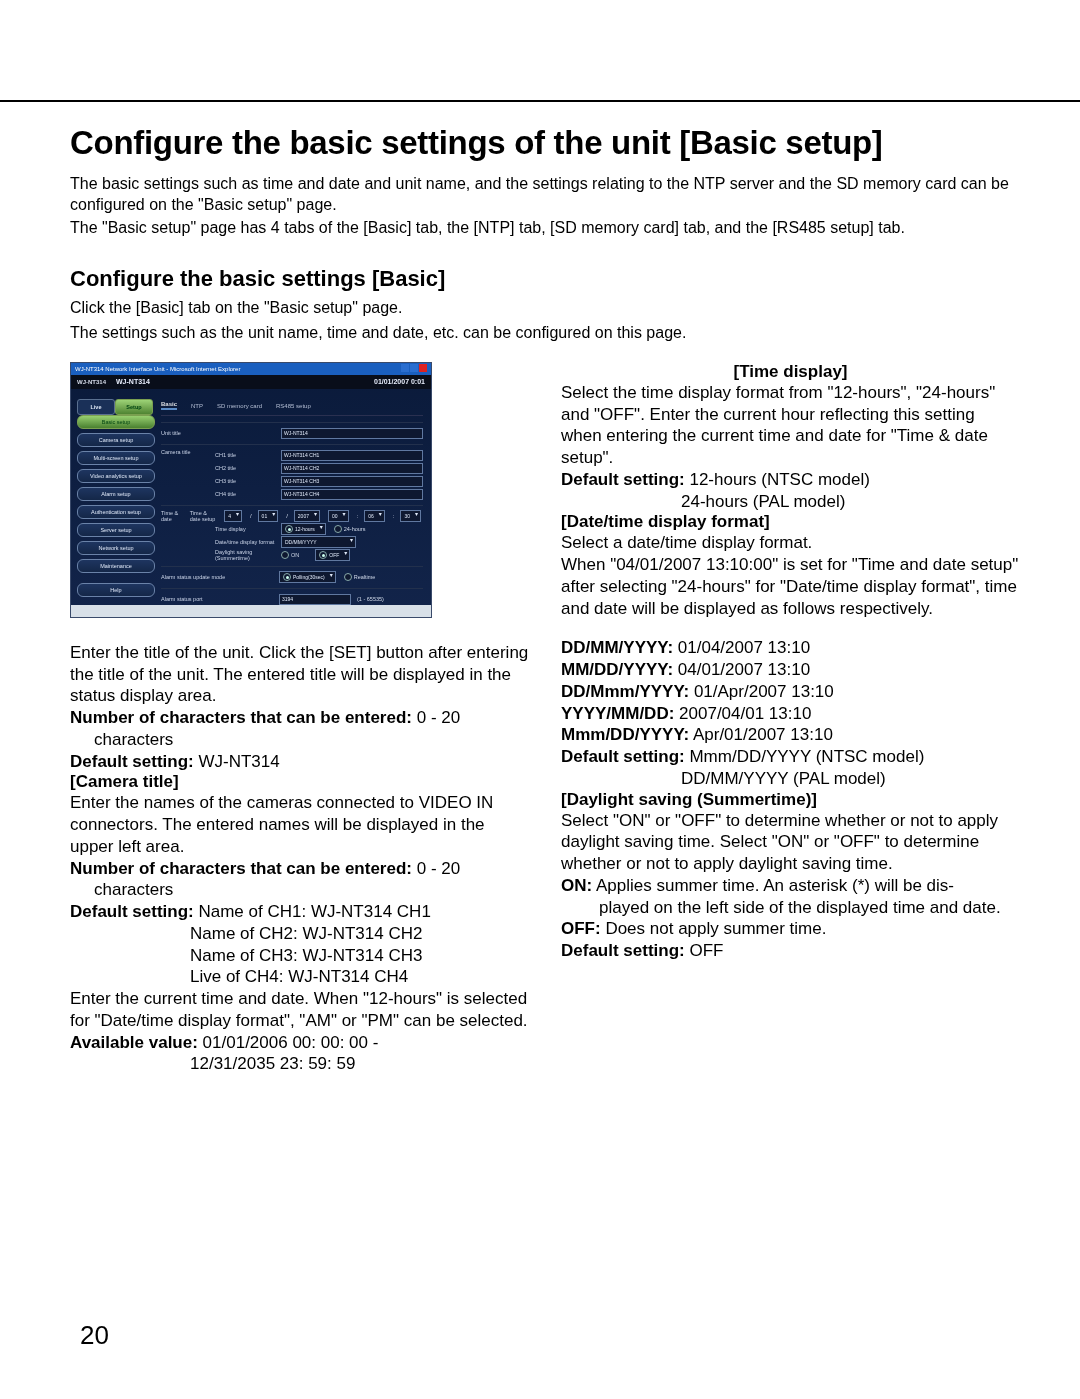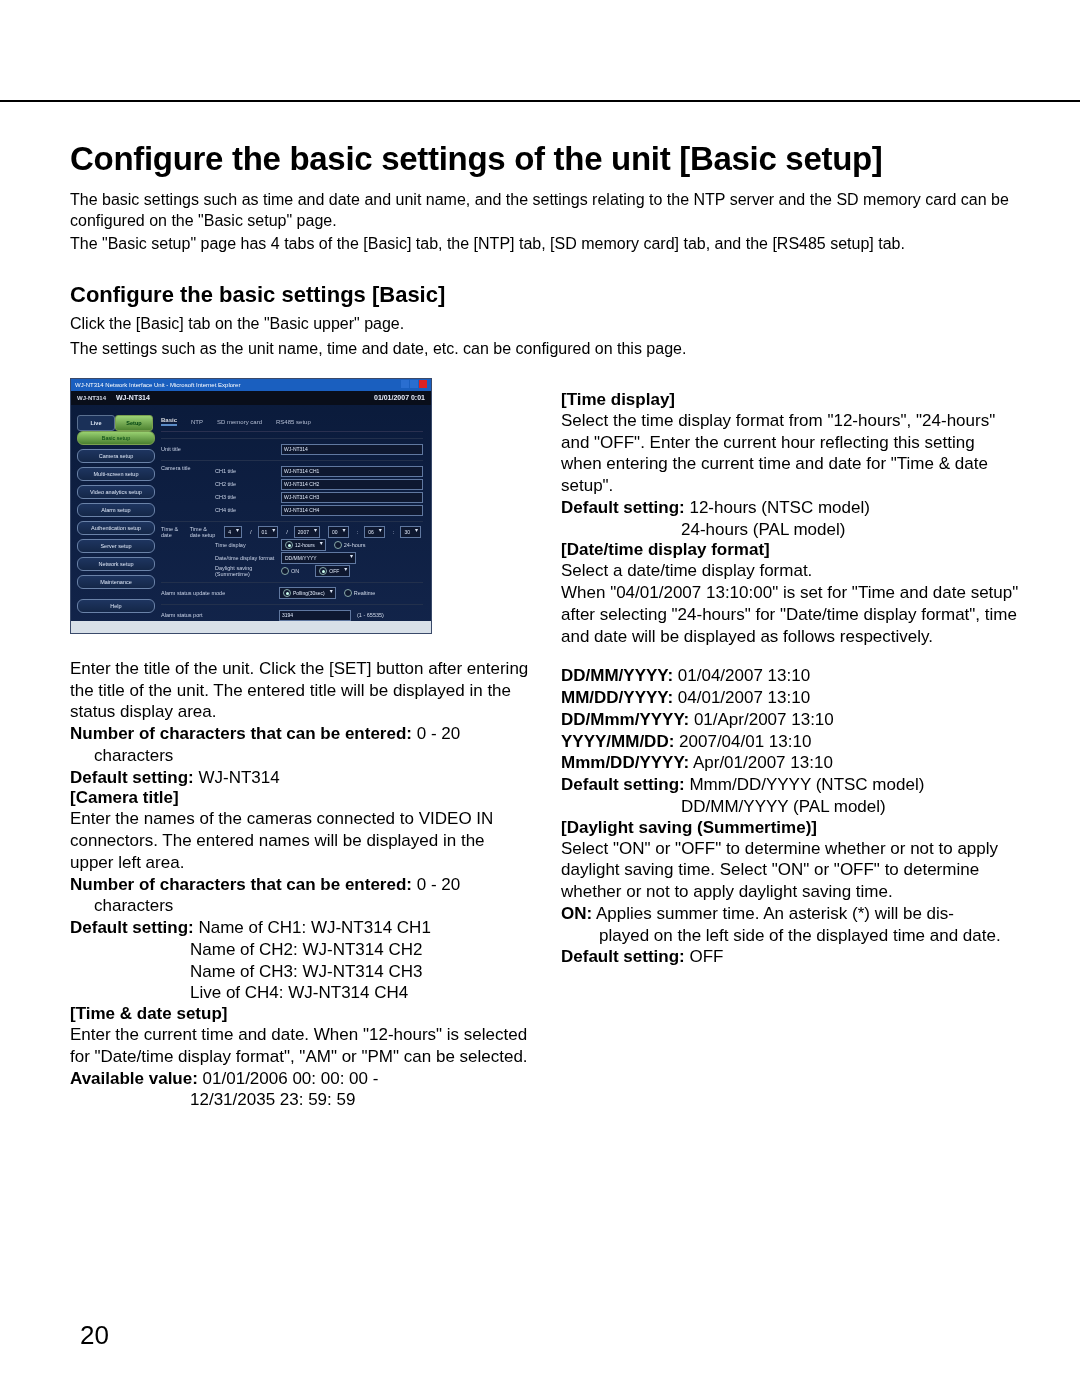--- a/index.html
+++ b/index.html
@@ -15,21 +15,21 @@
   .hr-top {
     position: absolute;
     left: 0; right: 0;
     top: 100px;
     border-top: 2px solid #000;
   }
   .page {
     position: absolute;
     left: 70px;
     right: 60px;
-    top: 140px;
+    top: 124px;
   }
   h1 {
     font-size: 33px;
     font-weight: bold;
     margin: 0 0 12px 0;
     letter-spacing: -0.3px;
   }
   h2 {
     font-size: 22px;
     font-weight: bold;
@@ -134,21 +134,21 @@
     margin:6px auto 0; width:40px; height:12px; background:linear-gradient(#dce4f0,#9ab0c8);
     border:1px solid #667a94; border-radius:3px; color:#123; font-size:6px;
     display:flex; align-items:center; justify-content:center; font-weight:bold;
   }
   .shot-status { position:absolute; left:0; right:0; bottom:0; height:12px; background:#d8e0e8; }
 
   .sect-title {
     font-weight: bold;
     font-size: 17px;
   }
-  .sect-title.first { margin-top: 12px; }
+  .sect-title.first { margin-top: 0; text-align: center; }
   .text { font-size: 17px; line-height:1.28; }
   .indent-chars { padding-left: 24px; }
   .indent-deep { padding-left: 120px; }
   .indent-on { padding-left: 38px; }
   .b { font-weight: bold; }
   .page-num {
     position: absolute;
     left: 80px;
     bottom: 48px;
     font-size: 26px;
@@ -160,21 +160,21 @@
 <div class="hr-top"></div>
 
 <div class="page">
   <h1>Configure the basic settings of the unit [Basic setup]</h1>
   <div class="intro">
     <p>The basic settings such as time and date and unit name, and the settings relating to the NTP server and the SD memory card can be configured on the "Basic setup" page.</p>
     <p>The "Basic setup" page has 4 tabs of the [Basic] tab, the [NTP] tab, [SD memory card] tab, and the [RS485 setup] tab.</p>
   </div>
 
   <h2>Configure the basic settings [Basic]</h2>
-  <p>Click the [Basic] tab on the "Basic upper" page.</p>
+  <p>Click the [Basic] tab on the "Basic setup" page.</p>
   <p>The settings such as the unit name, time and date, etc. can be configured on this page.</p>
 
   <div class="columns">
 
     <div class="col">
 
       <div class="screenshot">
         <div class="shot-titlebar">
           <span>WJ-NT314 Network Interface Unit - Microsoft Internet Explorer</span>
           <span class="win-icons"><span class="b"></span><span class="b"></span><span></span></span>
@@ -319,21 +319,20 @@
 
       <div class="sect-title">[Camera title]</div>
       <div class="text">Enter the names of the cameras connected to VIDEO IN connectors. The entered names will be displayed in the upper left area.</div>
       <div class="text"><span class="b">Number of characters that can be entered:</span><span> 0 - 20</span></div>
       <div class="text indent-chars">characters</div>
       <div class="text"><span class="b">Default setting:</span><span> Name of CH1: WJ-NT314 CH1</span></div>
       <div class="text indent-deep">Name of CH2: WJ-NT314 CH2</div>
       <div class="text indent-deep">Name of CH3: WJ-NT314 CH3</div>
       <div class="text indent-deep">Live of CH4: WJ-NT314 CH4</div>
 
-      <div class="sect-title">[Time &amp; date setup]</div>
       <div class="text">Enter the current time and date. When "12-hours" is selected for "Date/time display format", "AM" or "PM" can be selected.</div>
       <div class="text"><span class="b">Available value:</span><span> 01/01/2006 00: 00: 00 -</span></div>
       <div class="text indent-deep">12/31/2035 23: 59: 59</div>
     </div>
 
     <div class="col">
       <div class="sect-title first">[Time display]</div>
       <div class="text">Select the time display format from "12-hours", "24-hours" and "OFF". Enter the current hour reflecting this setting when entering the current time and date for "Time &amp; date setup".</div>
       <div class="text"><span class="b">Default setting:</span><span> 12-hours (NTSC model)</span></div>
       <div class="text indent-deep">24-hours (PAL model)</div>
@@ -348,18 +347,19 @@
       <div class="text"><span class="b">DD/Mmm/YYYY:</span><span> 01/Apr/2007 13:10</span></div>
       <div class="text"><span class="b">YYYY/MM/DD:</span><span> 2007/04/01 13:10</span></div>
       <div class="text"><span class="b">Mmm/DD/YYYY:</span><span> Apr/01/2007 13:10</span></div>
       <div class="text"><span class="b">Default setting:</span><span> Mmm/DD/YYYY (NTSC model)</span></div>
       <div class="text indent-deep">DD/MM/YYYY (PAL model)</div>
 
       <div class="sect-title">[Daylight saving (Summertime)]</div>
       <div class="text">Select "ON" or "OFF" to determine whether or not to apply daylight saving time. Select "ON" or "OFF" to determine whether or not to apply daylight saving time.</div>
       <div class="text"><span class="b">ON:</span><span> Applies summer time. An asterisk (*) will be dis-</span></div>
       <div class="text indent-on">played on the left side of the displayed time and date.</div>
+      <div class="text"><span class="b">OFF:</span><span> Does not apply summer time.</span></div>
       <div class="text"><span class="b">Default setting:</span><span> OFF</span></div>
     </div>
   </div>
 </div>
 
 <div class="page-num">20</div>
 
 </body></html>

